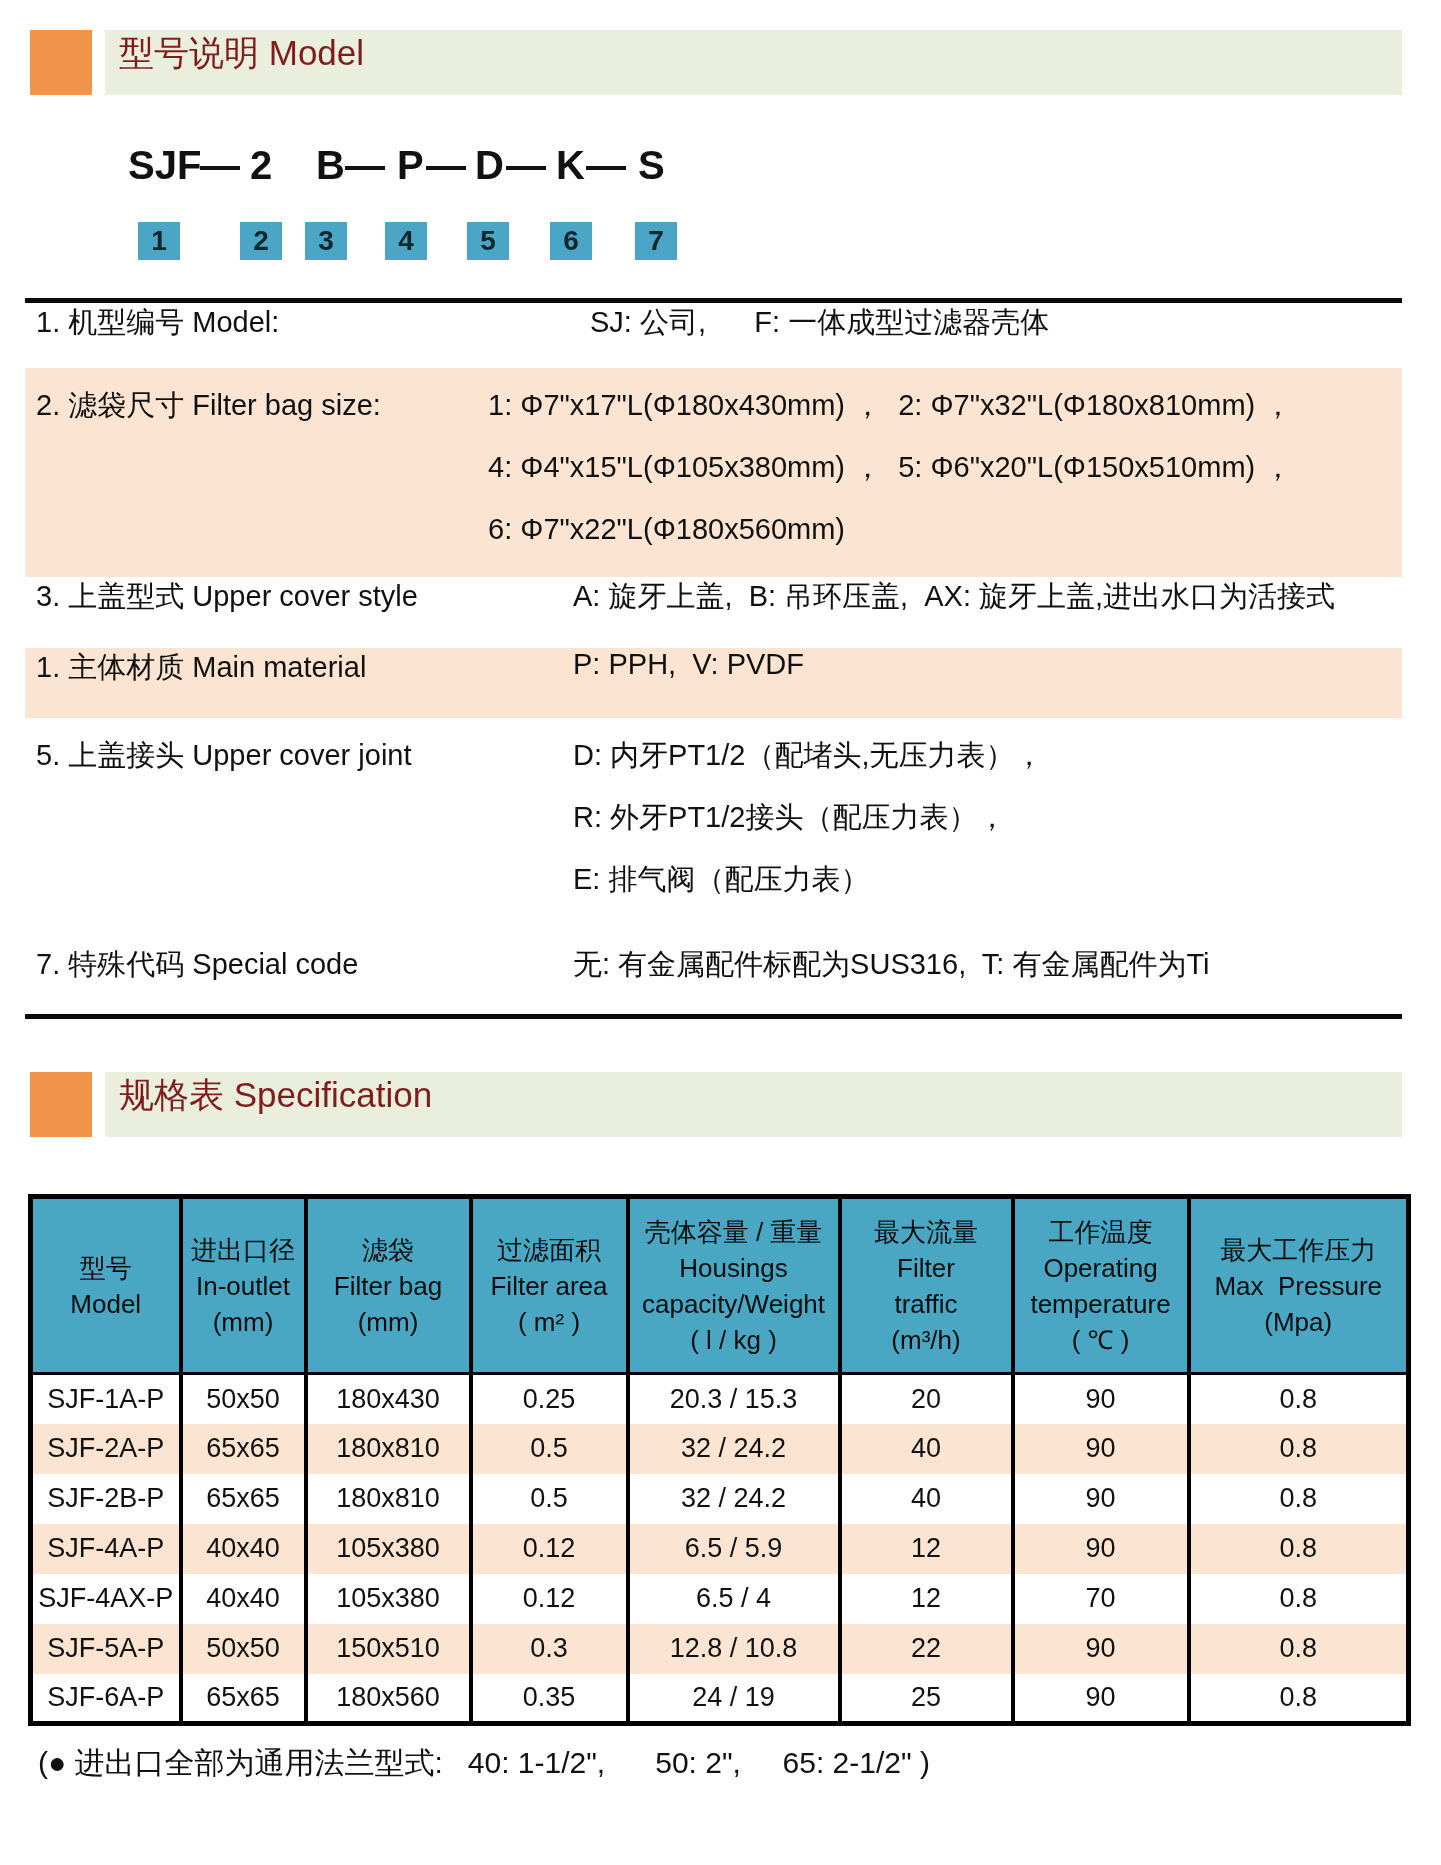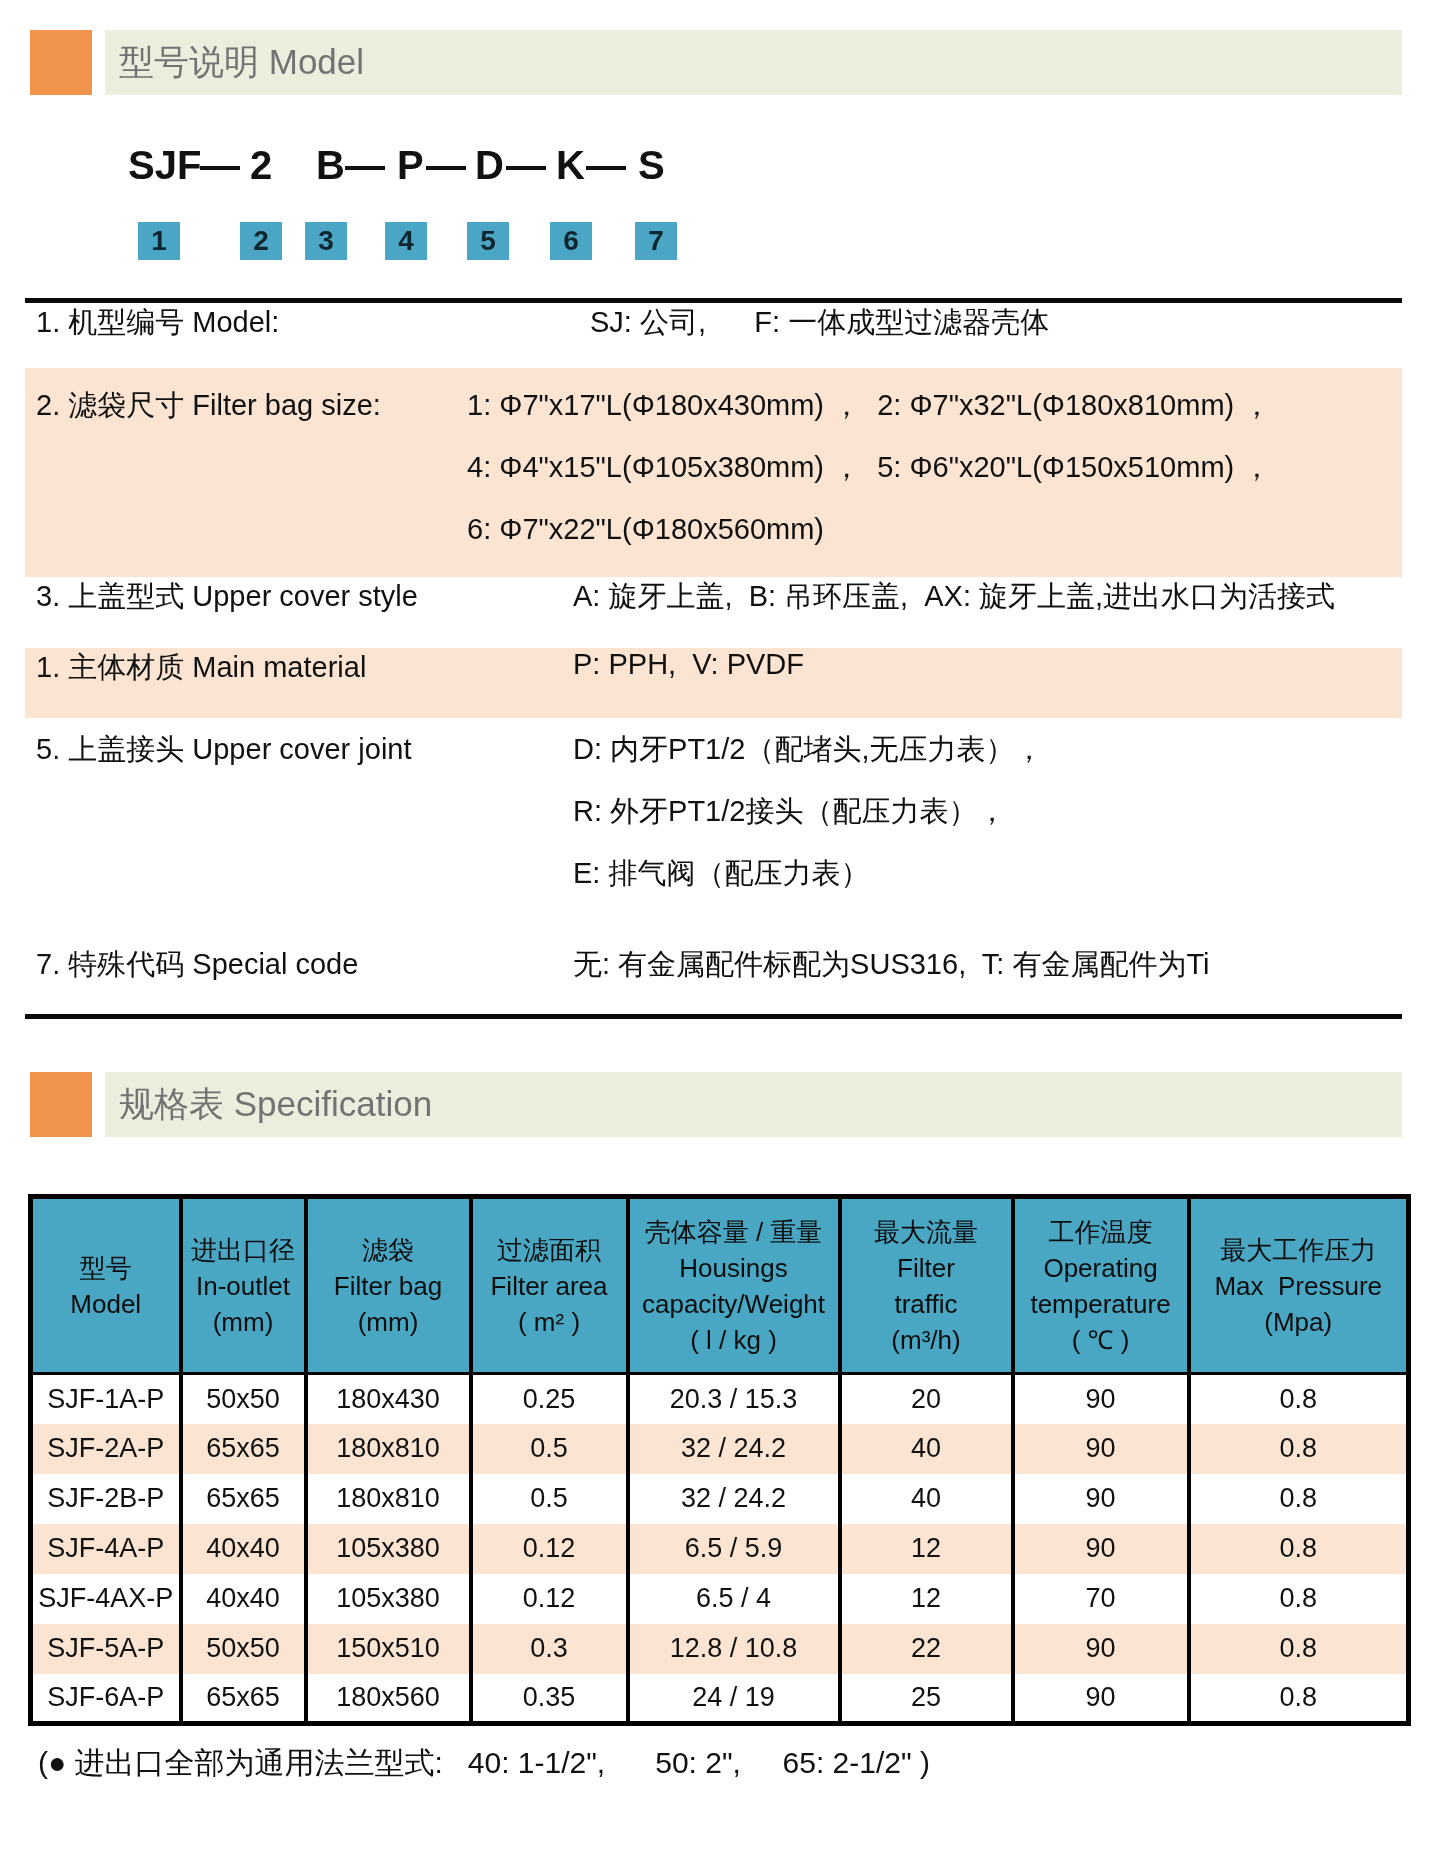--- a/index.html
+++ b/index.html
@@ -7,22 +7,22 @@
   body {
     width:1441px; height:1865px;
     font-family:"Liberation Sans", sans-serif;
     color:#111111; overflow:hidden; position:relative;
   }
   
   .banner { display:flex; margin:0 39px 0 30px; height:65px; }
   .banner .orange-square { width:62px; height:65px; background:#F0944C; flex:0 0 auto; }
   .banner .bar {
     flex:1; margin-left:13px; background:#E9EFDC;
-    display:flex; align-items:center; padding-left:14px;
-    font-size:35px; color:#737373;
+    display:flex; align-items:flex-start; padding-left:14px;
+    font-size:35px; color:#7f1d1d;
   }
   .banner1 { margin-top:30px; }
   .banner2 { margin-top:53px; }
 
   
   .model-block { position:relative; height:158px; margin-top:45px;text-align:right; }
   .mc { position:absolute; top:4px; font-weight:bold; font-size:40px; line-height:42px; }
   .mc0{left:128px}.mc1{left:200px}.mc2{left:250px}.mc3{left:316px}.mc4{left:345px}
   .mc5{left:397px}.mc6{left:426px}.mc7{left:475px}.mc8{left:506px}.mc9{left:556px}
   .mc10{left:586px}.mc11{left:638px}
@@ -39,23 +39,23 @@
     margin:0 39px 0 25px;
     border-top:5px solid #0a0a0a; border-bottom:5px solid #0a0a0a;
   }
   .item { display:flex; font-size:29px; }
   .item .label { flex:0 0 auto; padding-left:11px; white-space:pre; }
   .item .value { flex:1; }
   .item .vline { white-space:pre; }
   .item.shaded { background:#FBE5D2; }
   .single { }
   .i1 { height:65px; } .i1 .label{width:565px;}
-  .i2 { height:209px; padding-top:6px; } .i2 .label{width:442px;}
+  .i2 { height:209px; padding-top:6px;gap:21px; } .i2 .label{width:442px;}
   .i3 { height:71px; } .i4 { height:70px; }
-  .i5 { height:227px; }
+  .i5 { height:227px; padding-top:6px; }
   .i6 { height:71px; } .i7 { height:69px; }
   .i3 .label,.i4 .label,.i5 .label,.i6 .label,.i7 .label { width:548px; }
   .multi .label { line-height:62px; }
   .multi .vline { height:62px; line-height:62px; }
 
   
   table.spec {
     border-collapse:collapse; table-layout:fixed;
     width:1378px; margin:57px 0 0 28px;
     border:5px solid #000;

